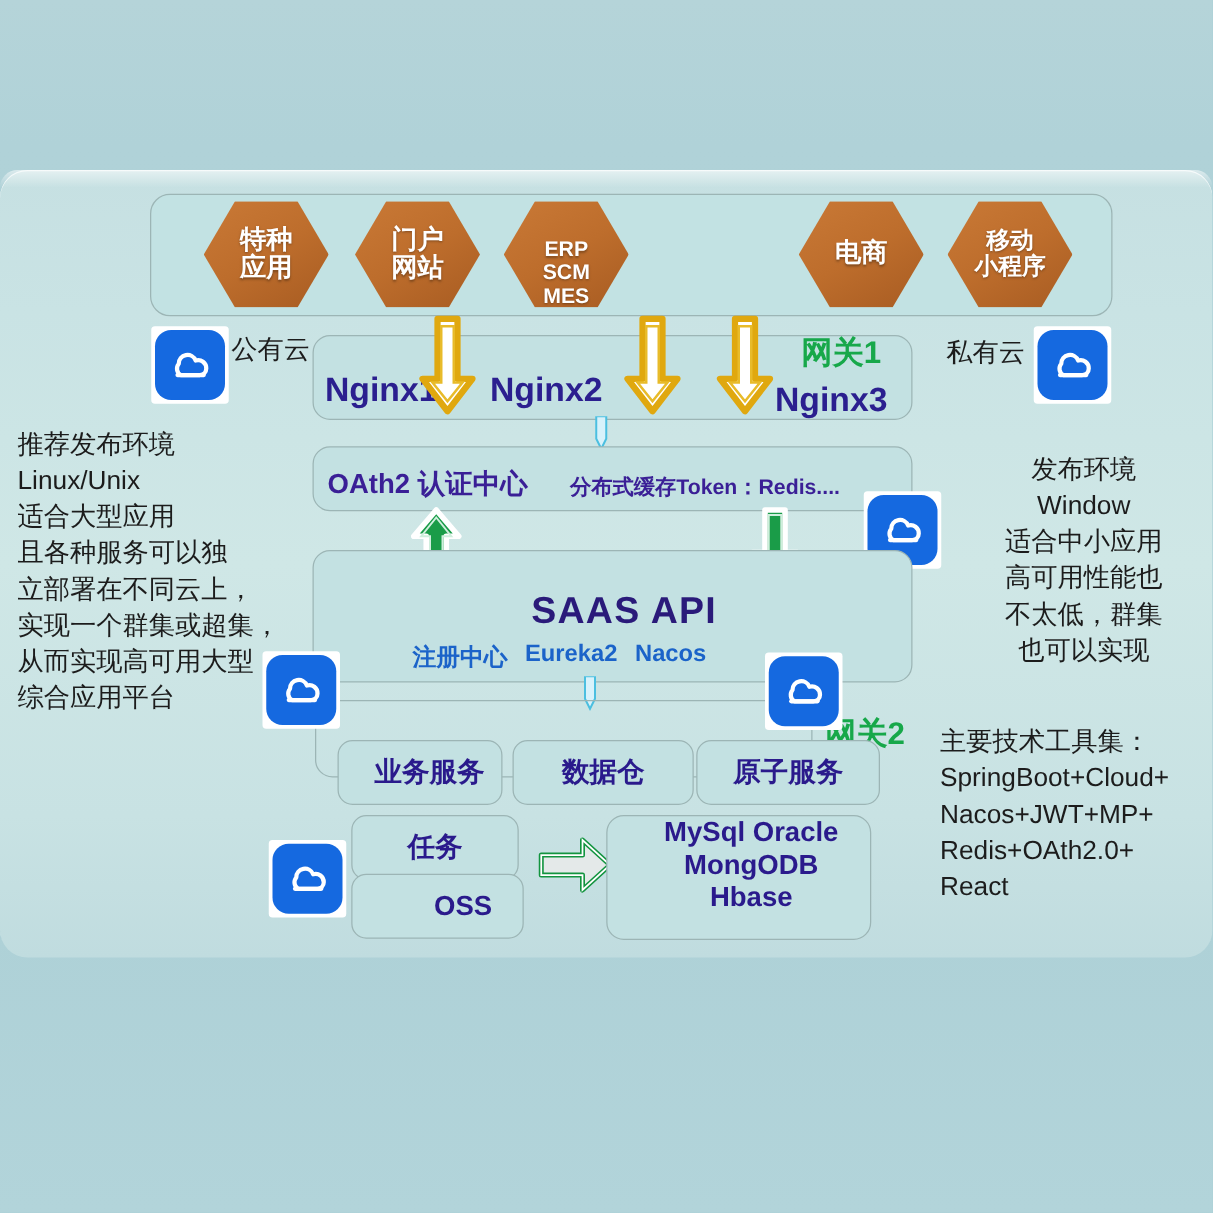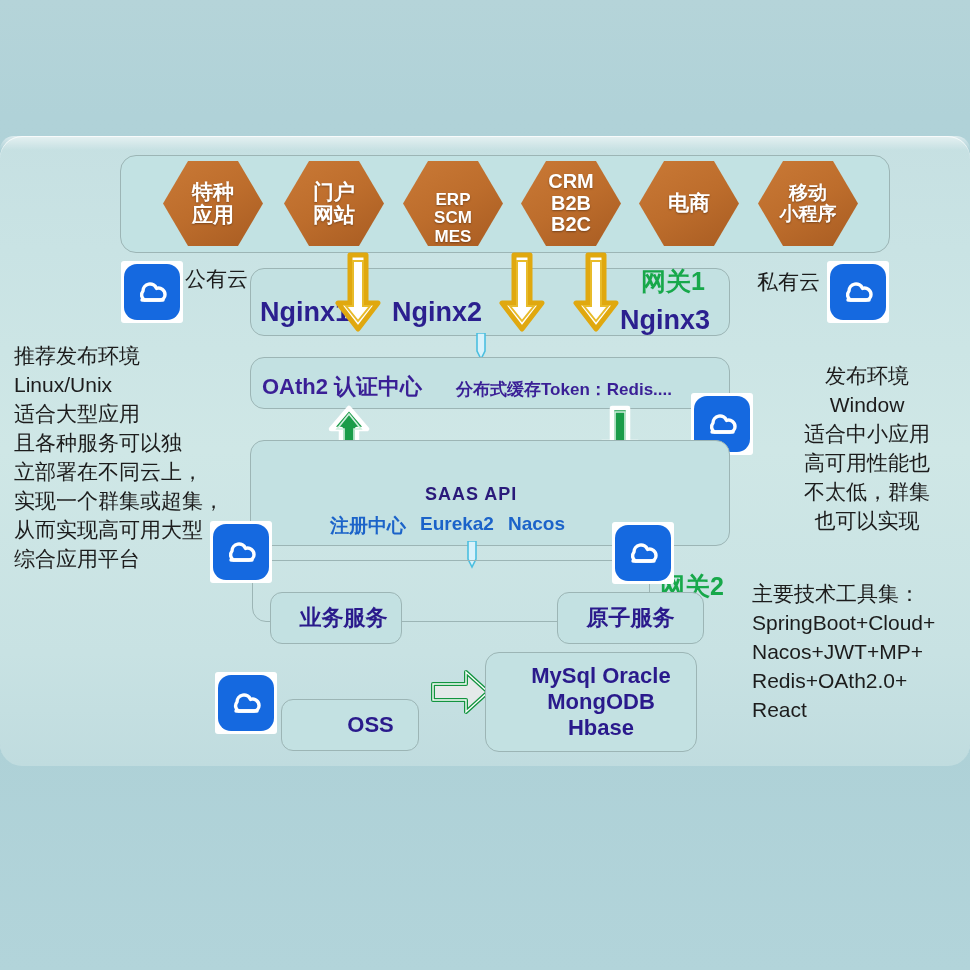--- a/index.html
+++ b/index.html
@@ -55,36 +55,36 @@
   .gw1{left:250px;top:268px;width:480px;height:68px;background:#c3e1e2;}
   .nglabel{position:absolute;font-weight:bold;color:#2b1f8f;font-size:27px;}
 
   
   .oauth{left:250px;top:357px;width:480px;height:52px;background:#c3e1e2;}
   .oauth-t1{position:absolute;left:262px;top:372px;font-size:22px;font-weight:bold;color:#3a1f96;}
   .oauth-t2{position:absolute;left:456px;top:378px;font-size:17px;font-weight:bold;color:#3a1f96;}
 
   
   .saas{left:250px;top:440px;width:480px;height:106px;background:#c3e1e2;}
-  .saas-title{position:absolute;left:425px;top:472px;font-size:18px;font-weight:bold;color:#2a1a7a;letter-spacing:1px;margin-top:12px;}
+  .saas-title{position:absolute;left:425px;top:472px;font-size:30px;font-weight:bold;color:#2a1a7a;letter-spacing:1px;}
   .saas-sub{position:absolute;left:330px;top:513px;font-size:19px;font-weight:bold;color:#1b63c9;}
 
   
   .svc-frame{left:252px;top:560px;width:398px;height:62px;background:transparent;border-color:#9cb5b5;}
 
   .svcbox{
     position:absolute;height:52px;background:#c3e1e2;border:1.6px solid #9cb5b5;border-radius:12px;
     display:flex;align-items:center;justify-content:center;
     color:#2a1a8c;font-weight:bold;font-size:22px;box-sizing:border-box;
   }
 
   .dbbox{
     position:absolute;left:485px;top:652px;width:212px;height:100px;
     background:#c3e1e2;border:1.6px solid #9cb5b5;border-radius:14px;
-    display:flex;flex-direction:column;align-items:center;justify-content:center;
+    display:flex;flex-direction:column;align-items:center;
     color:#2a1a8c;font-weight:bold;font-size:22px;line-height:1.18;box-sizing:border-box;padding-left:20px;
   }
 
   
   .cloud{
     position:absolute;width:62px;height:62px;background:#fff;border-radius:3px;
     display:flex;align-items:center;justify-content:center;
   }
   .cloud i{
     width:56px;height:56px;background:#1569e0;border-radius:13px;
@@ -124,27 +124,20 @@
     <div>
         <span>门户</span>
         <span>网站</span>
       </div>
   </div>
   <div class="hex small" style="left:403px;align-items:flex-end;">
     <div>
         <span>ERP</span>
         <span>SCM</span>
         <span>MES</span>
-      </div>
-  </div>
-  <div class="hex" style="left:521px;font-size:20px;">
-    <div>
-        <span>CRM</span>
-        <span>B2B</span>
-        <span>B2C</span>
       </div>
   </div>
   <div class="hex" style="left:639px;">
     <div>
         <span>电商</span>
       </div>
   </div>
   <div class="hex" style="left:758px;font-size:19px;">
     <div>
         <span>移动</span>
@@ -256,22 +249,24 @@
   <div class="cloud" style="left:612px;top:522px;">
     <i>
         <svg width="40" height="32" viewBox="0 0 40 32">
       <path d="M11 15 a7 7 0 0 1 13.5 -2.6 a6.5 6.5 0 0 1 8.5 6.4 a5.2 5.2 0 0 1 -5 5.2 H12.5 a6 6 0 0 1 -1.5 -9 Z" fill="none" stroke="#fff" stroke-width="3.4" stroke-linejoin="round" stroke-linecap="round"></path>
       <path d="M10 24 H31" stroke="#fff" stroke-width="3.4" stroke-linecap="round"></path>
     </svg>
       </i>
   </div>
 
   <div class="svcbox" style="left:270px;top:592px;width:132px;padding-left:15px;">业务服务</div>
+  <div class="svcbox" style="left:410px;top:592px;width:145px;">数据仓</div>
   <div class="svcbox" style="left:541px;top:592px;width:147px;margin-left:16px;">原子服务</div>
 
+  <div class="svcbox" style="left:281px;top:652px;width:134px;">任务</div>
   <div class="svcbox" style="left:281px;top:699px;width:138px;padding-left:41px;">OSS</div>
 
   <div class="arrow" style="left:430px;top:668px;">
     <svg width="62" height="48" viewBox="0 0 62 48">
       <path d="M3 16 H36 V4 L58 24 L36 44 V32 H3 Z" fill="#e4e9e9" stroke="#12943f" stroke-width="4" stroke-linejoin="round"></path>
       <path d="M3 16 H36 V4 L58 24 L36 44 V32 H3 Z" fill="none" stroke="#ffffff" stroke-width="1.4"></path>
     </svg>
   </div>
 
   <div class="dbbox">

